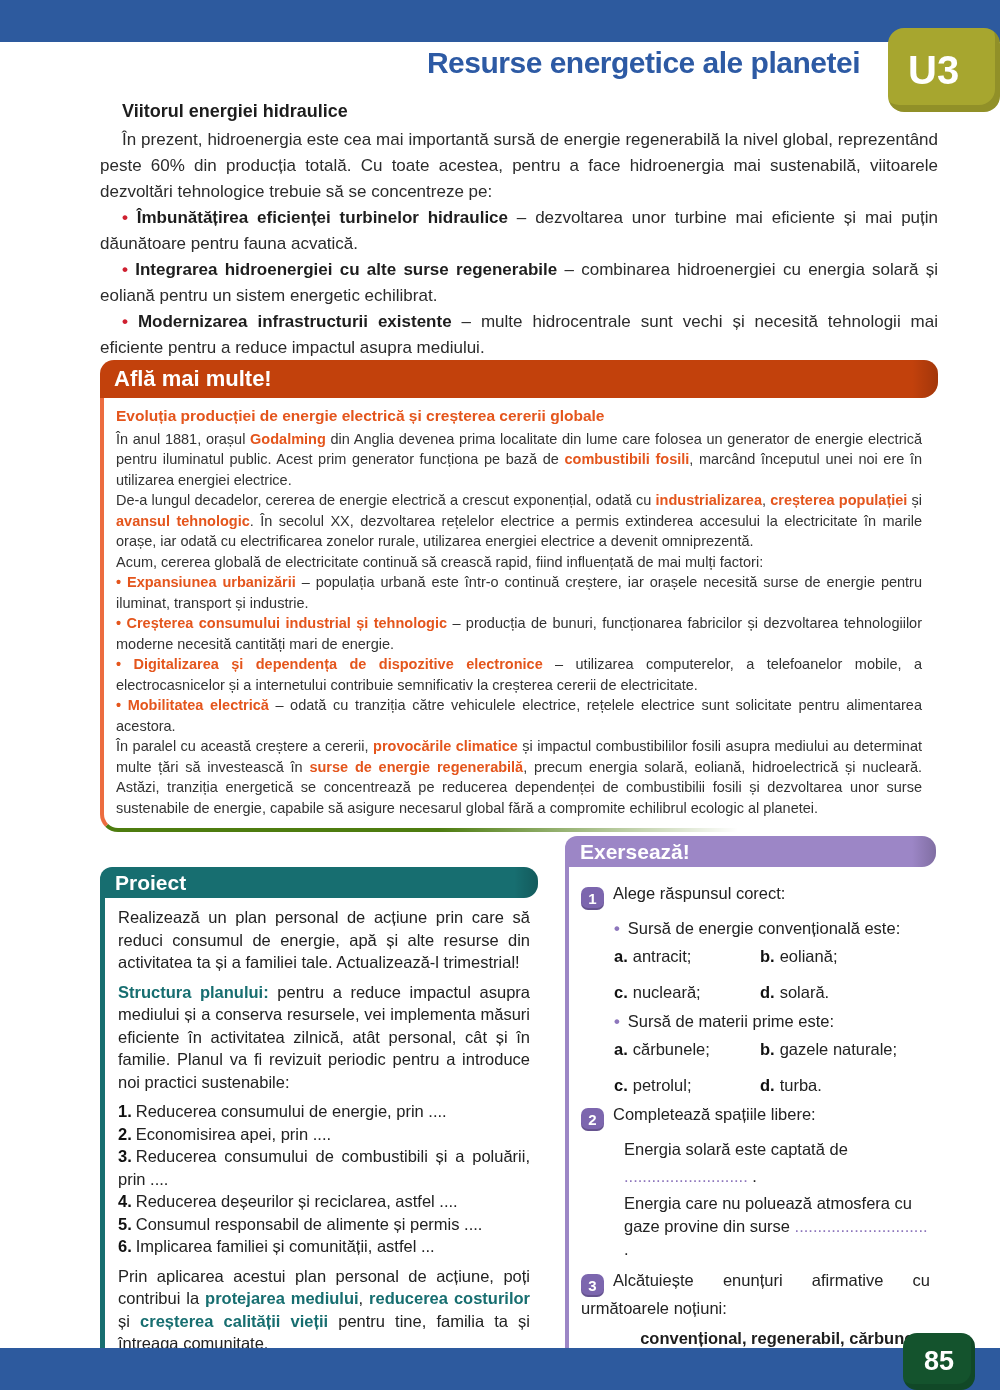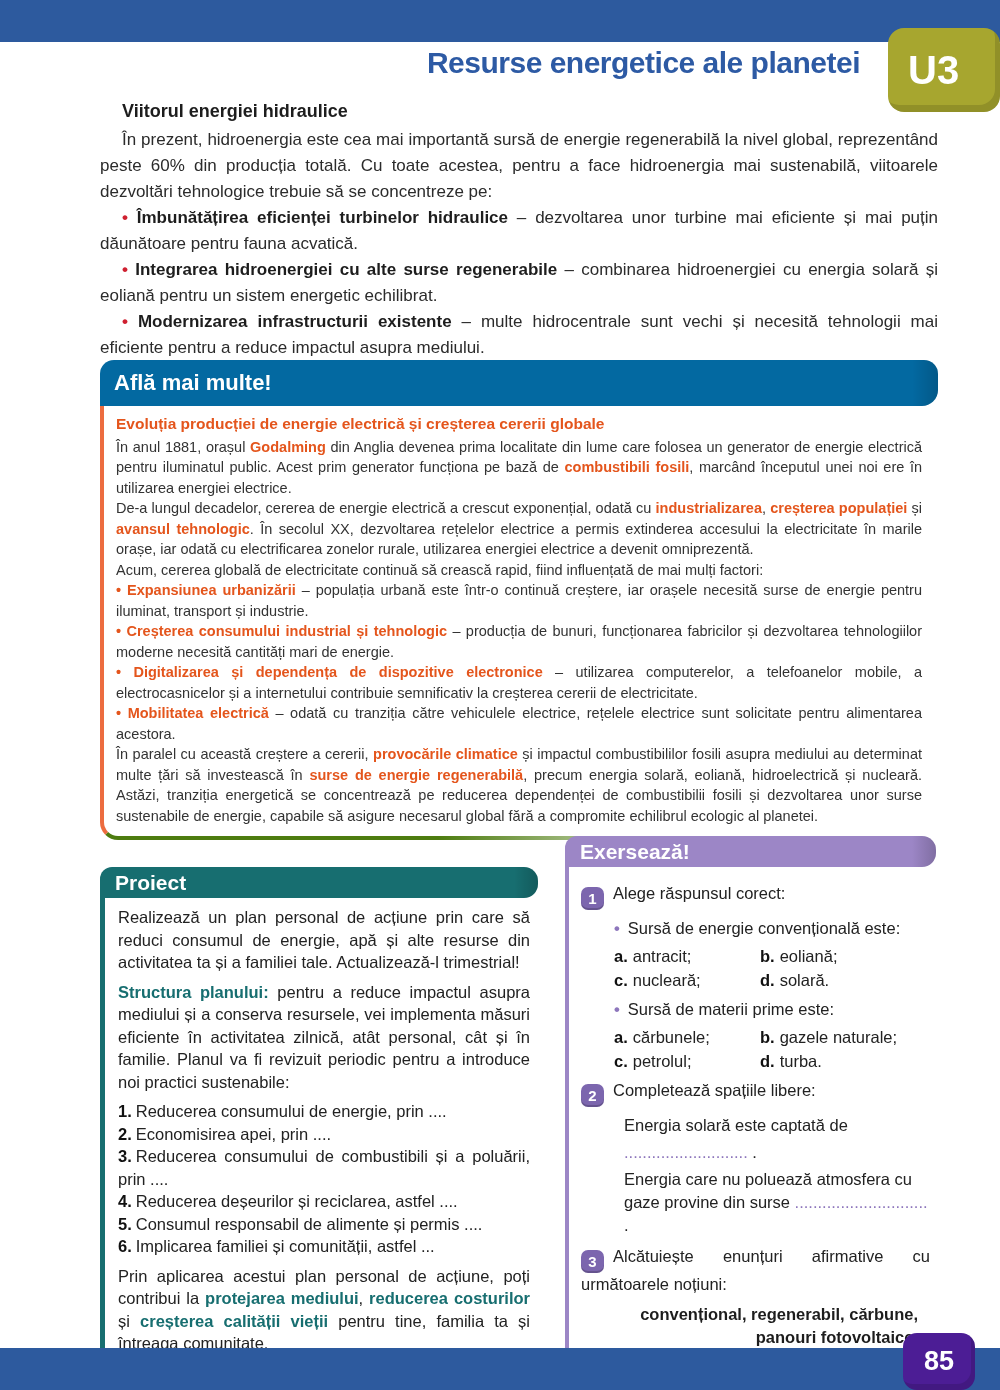--- a/index.html
+++ b/index.html
@@ -9,35 +9,35 @@
   
   .top-bar{position:absolute;left:0;top:0;width:100%;height:42px;background:#2d5a9e;}
   .bottom-bar{position:absolute;left:0;top:1348px;width:100%;height:42px;background:#2d5a9e;}
 
   .page-title{position:absolute;top:46px;right:140px;font-size:30px;font-weight:bold;
               color:#2d5aa4;letter-spacing:-0.5px;white-space:nowrap;}
   .unit-badge{position:absolute;left:888px;top:28px;width:112px;height:84px;background:#a7a62f;
               border-radius:16px;box-shadow:inset -5px -7px 0 rgba(0,0,0,0.13);
               color:#fff;font-weight:bold;font-size:40px;display:flex;align-items:center;
               padding-left:20px;box-sizing:border-box;}
-  .page-badge{position:absolute;left:903px;top:1333px;width:72px;height:57px;background:#4c1d95;
+  .page-badge{position:absolute;left:903px;top:1333px;width:72px;height:57px;background:#14532d;
               border-radius:14px;box-shadow:inset -4px -6px 0 rgba(0,0,0,0.13);
               color:#fff;font-weight:bold;font-size:27px;display:flex;align-items:center;justify-content:center;}
 
   
   .intro{position:absolute;left:100px;top:98px;width:838px;color:#2b2b2b;
          font-size:17px;line-height:26px;text-align:justify;}
   .intro h2{margin:0 0 3px 22px;font-size:18px;color:#1d1d1d;}
   .intro p{margin:0;text-indent:22px;}
   .rb{color:#cf2030;font-weight:bold;}
   .b{font-weight:bold;color:#1d1d1d;}
 
   
   .afla{position:absolute;left:100px;top:360px;width:838px;box-sizing:border-box;}
-  .afla-header{position:relative;height:46px;background:#0369a1;border-radius:14px 14px 16px 0;
+  .afla-header{position:relative;height:38px;background:#c2410c;border-radius:14px 14px 16px 0;
                display:flex;align-items:center;}
   .afla-header::after{content:"";position:absolute;right:0;top:0;height:100%;width:26px;
                border-radius:0 14px 16px 0;background:linear-gradient(to right,rgba(0,0,0,0),rgba(0,0,0,0.16));}
   .afla-header .label{color:#fff;font-weight:bold;font-size:22px;padding-left:14px;}
   .afla-body{position:relative;border-left:4px solid #ec6c3f;border-bottom:4px solid #4d7c0f;
              border-bottom-left-radius:18px;padding:6px 16px 10px 12px;
              font-size:14.5px;line-height:20.5px;color:#333;text-align:justify;}
   .afla-body::after{content:"";position:absolute;left:40%;right:0;bottom:-4px;height:4px;
              background:linear-gradient(to right,rgba(255,255,255,0),#fff 60%);}
   .afla-title{color:#e4551c;font-weight:bold;font-size:15.5px;margin:2px 0 2px;}
@@ -71,21 +71,21 @@
            font-size:16.5px;line-height:23px;color:#222;}
   .ex-body::after{content:"";position:absolute;left:45%;right:0;bottom:-4px;height:4px;
            background:linear-gradient(to right,rgba(255,255,255,0),#fff 60%);}
   .badge{display:inline-flex;align-items:center;justify-content:center;width:23px;height:23px;
          background:#7c66ae;border-radius:7px;color:#fff;font-weight:bold;font-size:15px;
          margin-right:9px;vertical-align:-5px;box-shadow:inset 0 -2px 0 rgba(0,0,0,0.18);}
   .ex-item{margin-bottom:7px;}
   .ex-item.just{text-align:justify;}
   .sub{margin:4px 0 5px 33px;}
   .purple-bullet{color:#8d76bc;font-weight:bold;margin-right:8px;}
-  .opt-grid{display:grid;grid-template-columns:146px 1fr;margin:0 0 6px 33px;row-gap:1px;}
+  .opt-grid{display:grid;grid-template-columns:146px 1fr;margin:0 0 6px 33px;row-gap:13px;}
   .opt b{margin-right:5px;color:#111;}
   .sub2{margin:0 0 4px 43px;}
   .dots{color:#8d76bc;}
   .nouns{text-align:right;font-weight:bold;margin:1px 12px 9px;color:#111;}
 </style>
 </head>
 <body>
 
 <div class="page">
 

